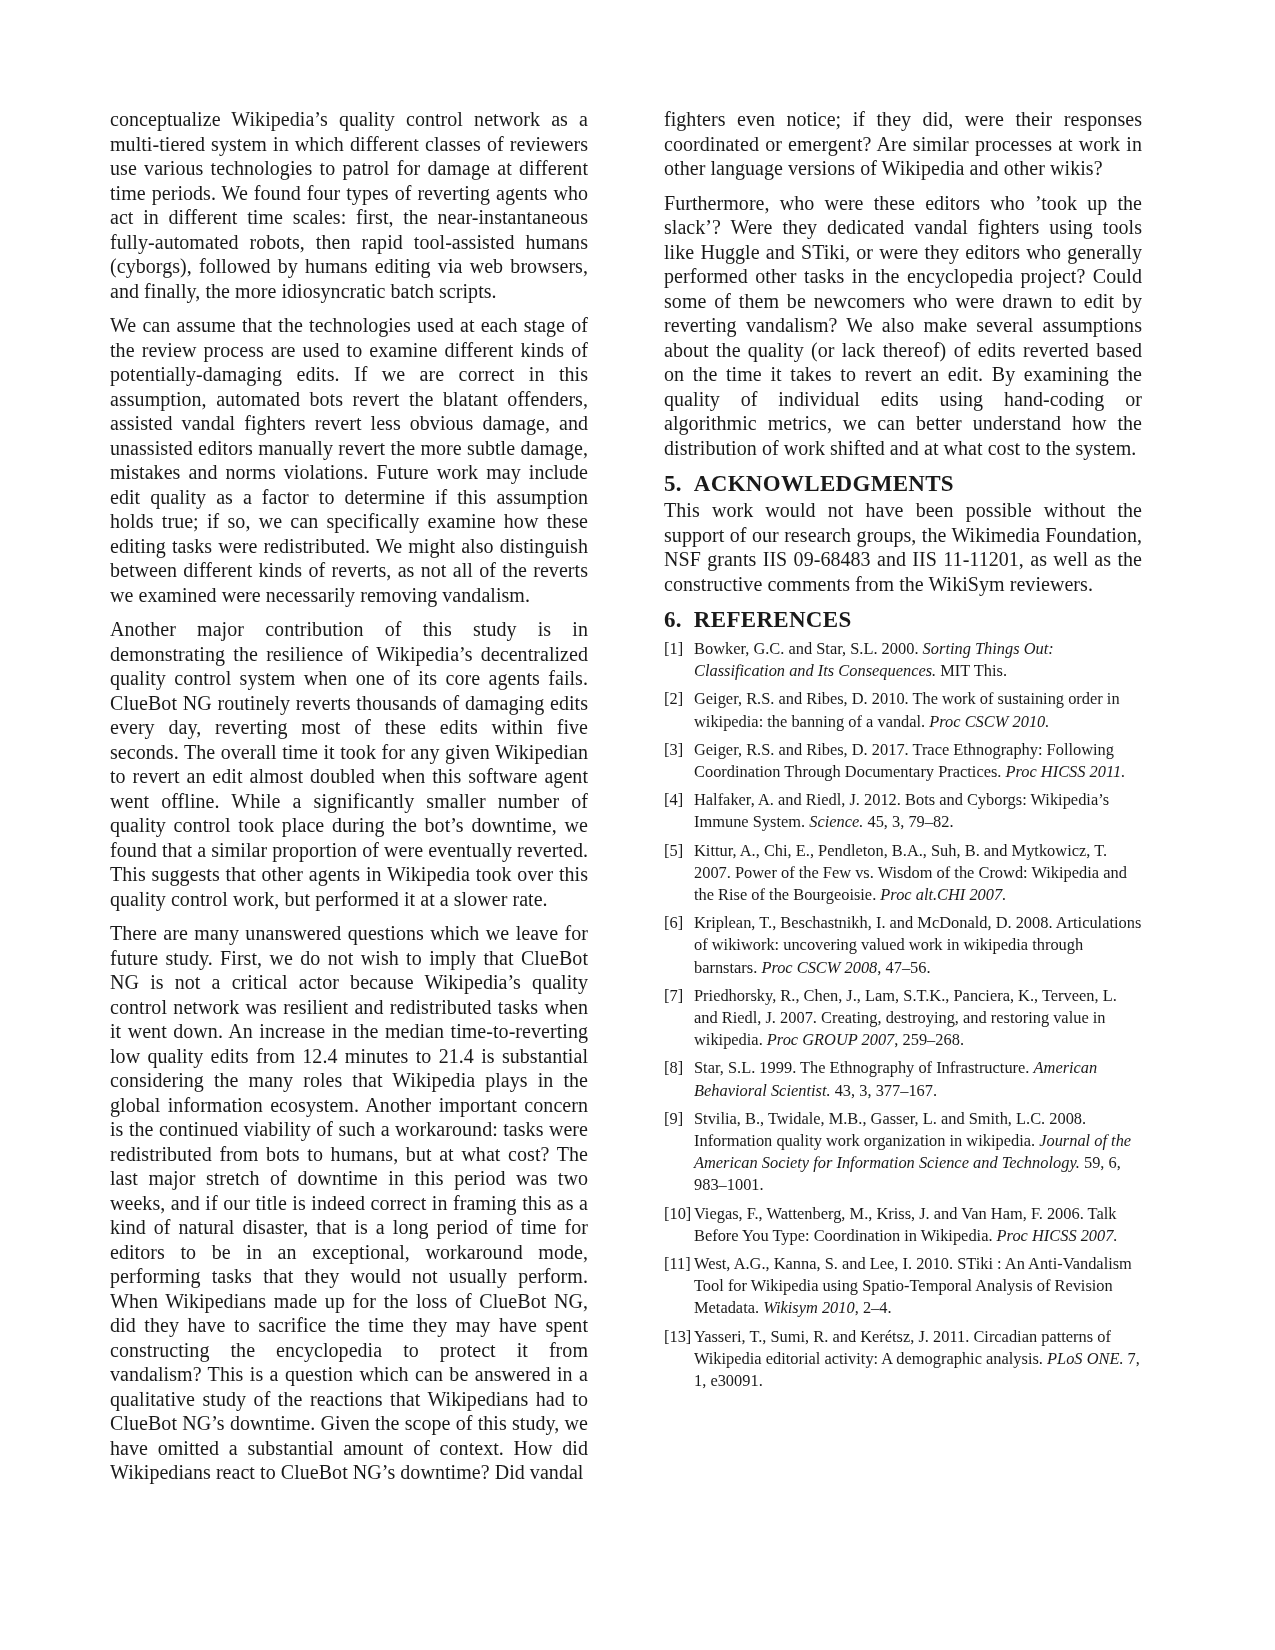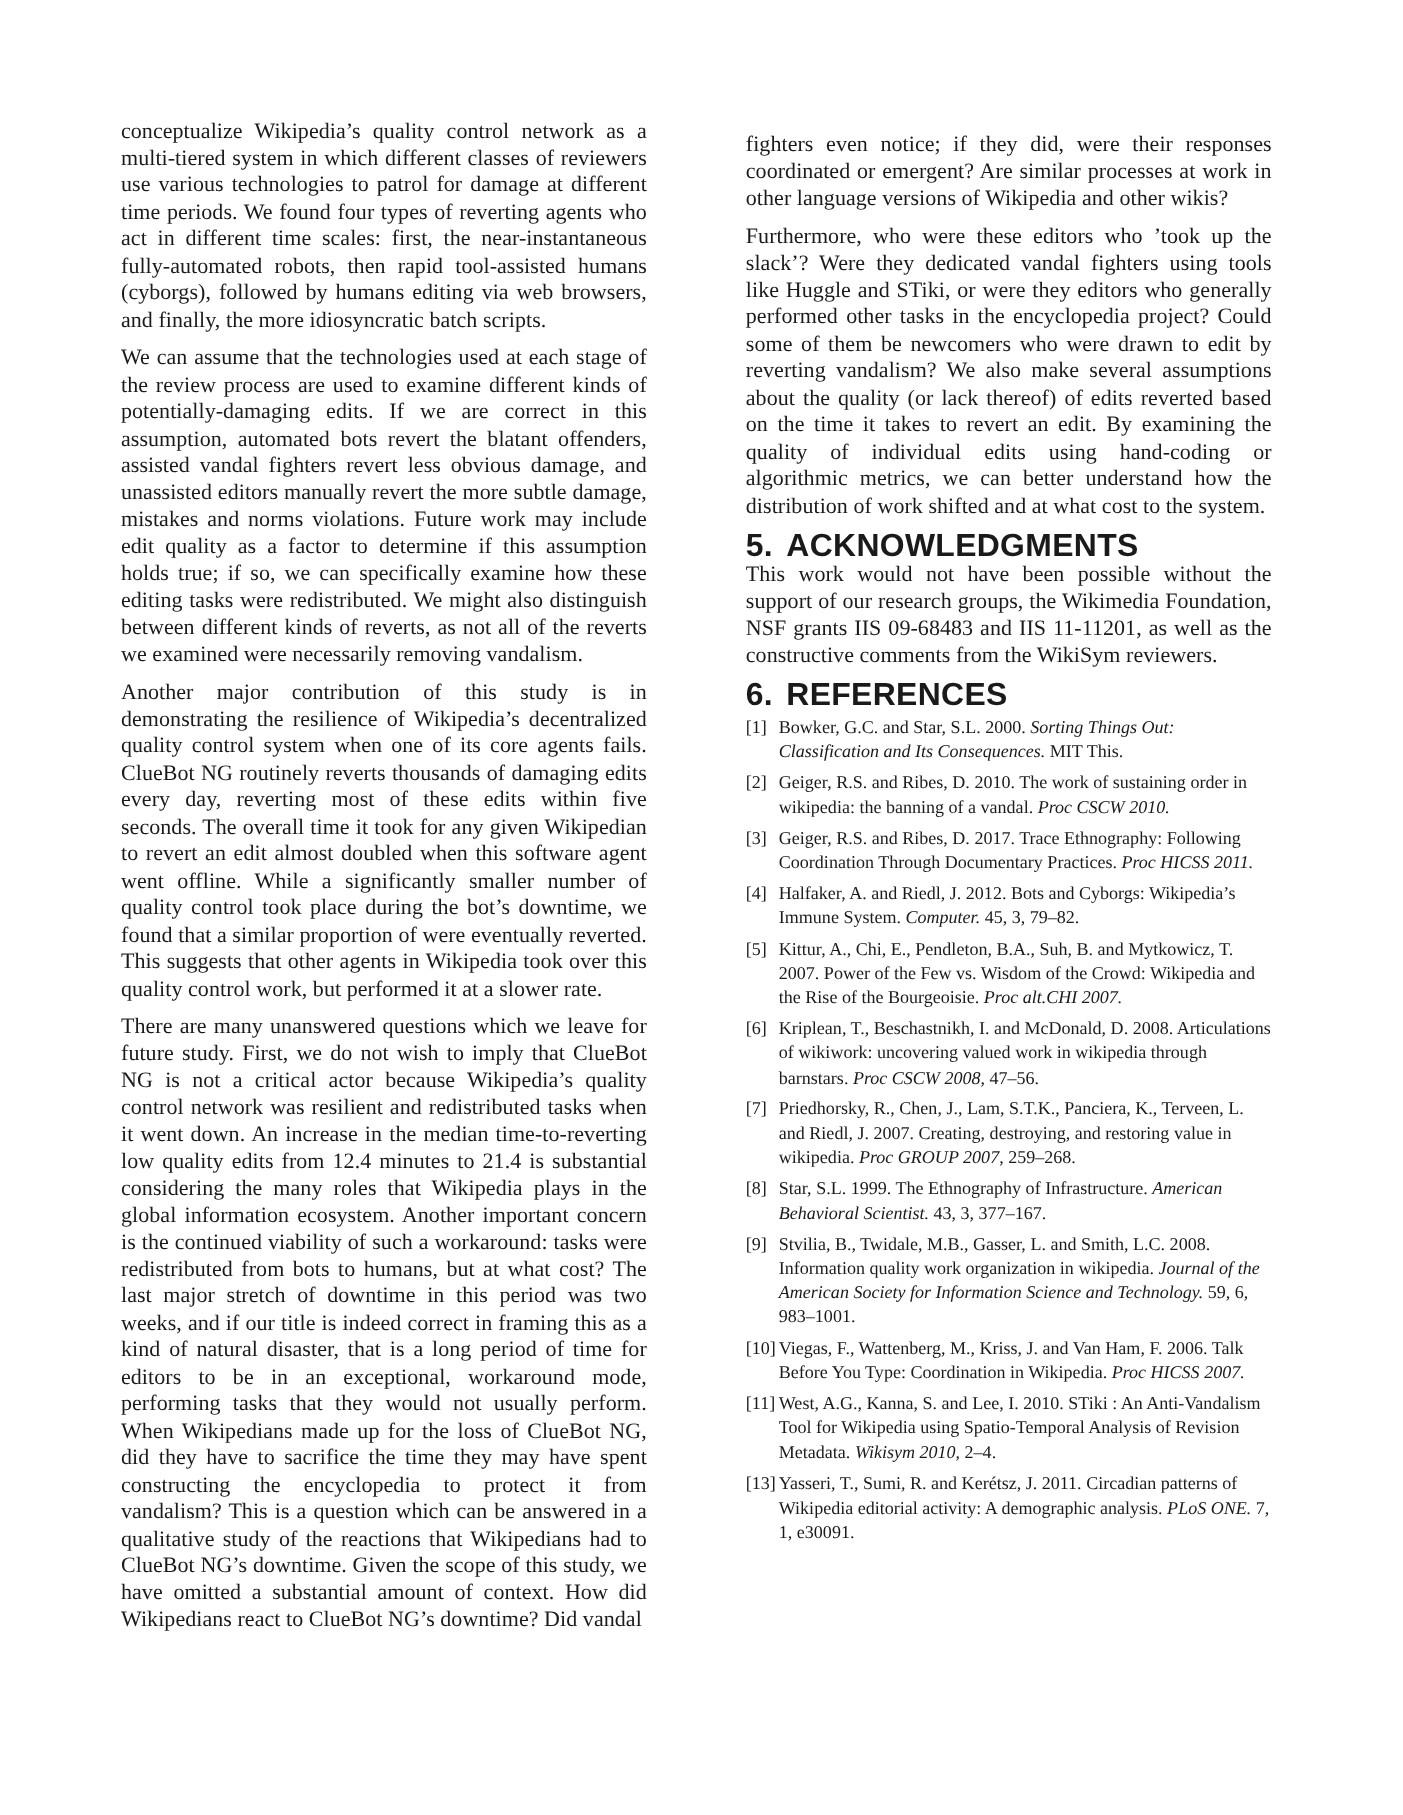--- a/index.html
+++ b/index.html
@@ -1,22 +1,22 @@
 <!DOCTYPE html>
 <html><head>
 <meta charset="utf-8">
 <style>
   html, body { margin: 0; padding: 0; background: #ffffff; }
   body { width: 1275px; height: 1650px; position: relative; overflow: hidden;
          font-family: "Liberation Serif", "DejaVu Serif", serif; color: #1a1a1a; }
   .col { position: absolute; top: 107px; width: 478px; }
   .col-left { left: 110px; }
-  .col-right { left: 678px; margin-top: 12px; }
+  .col-right { left: 664px; }
   p.body { margin: 0 0 10px 0; font-size: 20px; line-height: 24.5px; text-align: justify; letter-spacing: 0.05px; }
-  h2.sec { margin: 10px 0 0 0; font-size: 29px; line-height: 28px; font-weight: bold; font-family: Liberation Sans, sans-serif; letter-spacing: 0.3px; }
+  h2.sec { margin: 10px 0 0 0; font-size: 23px; line-height: 28px; font-weight: bold; font-family: Liberation Serif, serif; letter-spacing: 0.3px; }
   h2.sec .num { margin-right: 12px; }
   .ack p.body { margin-bottom: 10px; }
   .refs { margin-top: 4px; }
   .ref { display: flex; font-size: 16.4px; line-height: 22.2px; margin: 0 0 6px 0; }
   .ref .lbl { width: 30px; flex: 0 0 30px; padding-left: 0; }
   .ref .txt { flex: 1; }
   .ref i { font-style: italic; }
 </style>
 </head>
 <body>
@@ -47,21 +47,21 @@
         <div class="ref">
           <span class="lbl">[2]</span>
           <span class="txt"><span>Geiger, R.S. and Ribes, D. 2010. The work of sustaining order in wikipedia: the banning of a vandal. </span><i>Proc CSCW 2010.</i><span></span></span>
         </div>
         <div class="ref">
           <span class="lbl">[3]</span>
           <span class="txt"><span>Geiger, R.S. and Ribes, D. 2017. Trace Ethnography: Following Coordination Through Documentary Practices. </span><i>Proc HICSS 2011.</i><span></span></span>
         </div>
         <div class="ref">
           <span class="lbl">[4]</span>
-          <span class="txt"><span>Halfaker, A. and Riedl, J. 2012. Bots and Cyborgs: Wikipedia’s Immune System. </span><i>Computer.</i><span> 45, 3, 79–82.</span></span>
+          <span class="txt"><span>Halfaker, A. and Riedl, J. 2012. Bots and Cyborgs: Wikipedia’s Immune System. </span><i>Science.</i><span> 45, 3, 79–82.</span></span>
         </div>
         <div class="ref">
           <span class="lbl">[5]</span>
           <span class="txt"><span>Kittur, A., Chi, E., Pendleton, B.A., Suh, B. and Mytkowicz, T. 2007. Power of the Few vs. Wisdom of the Crowd: Wikipedia and the Rise of the Bourgeoisie. </span><i>Proc alt.CHI 2007.</i><span></span></span>
         </div>
         <div class="ref">
           <span class="lbl">[6]</span>
           <span class="txt"><span>Kriplean, T., Beschastnikh, I. and McDonald, D. 2008. Articulations of wikiwork: uncovering valued work in wikipedia through barnstars. </span><i>Proc CSCW 2008</i><span>, 47–56.</span></span>
         </div>
         <div class="ref">

